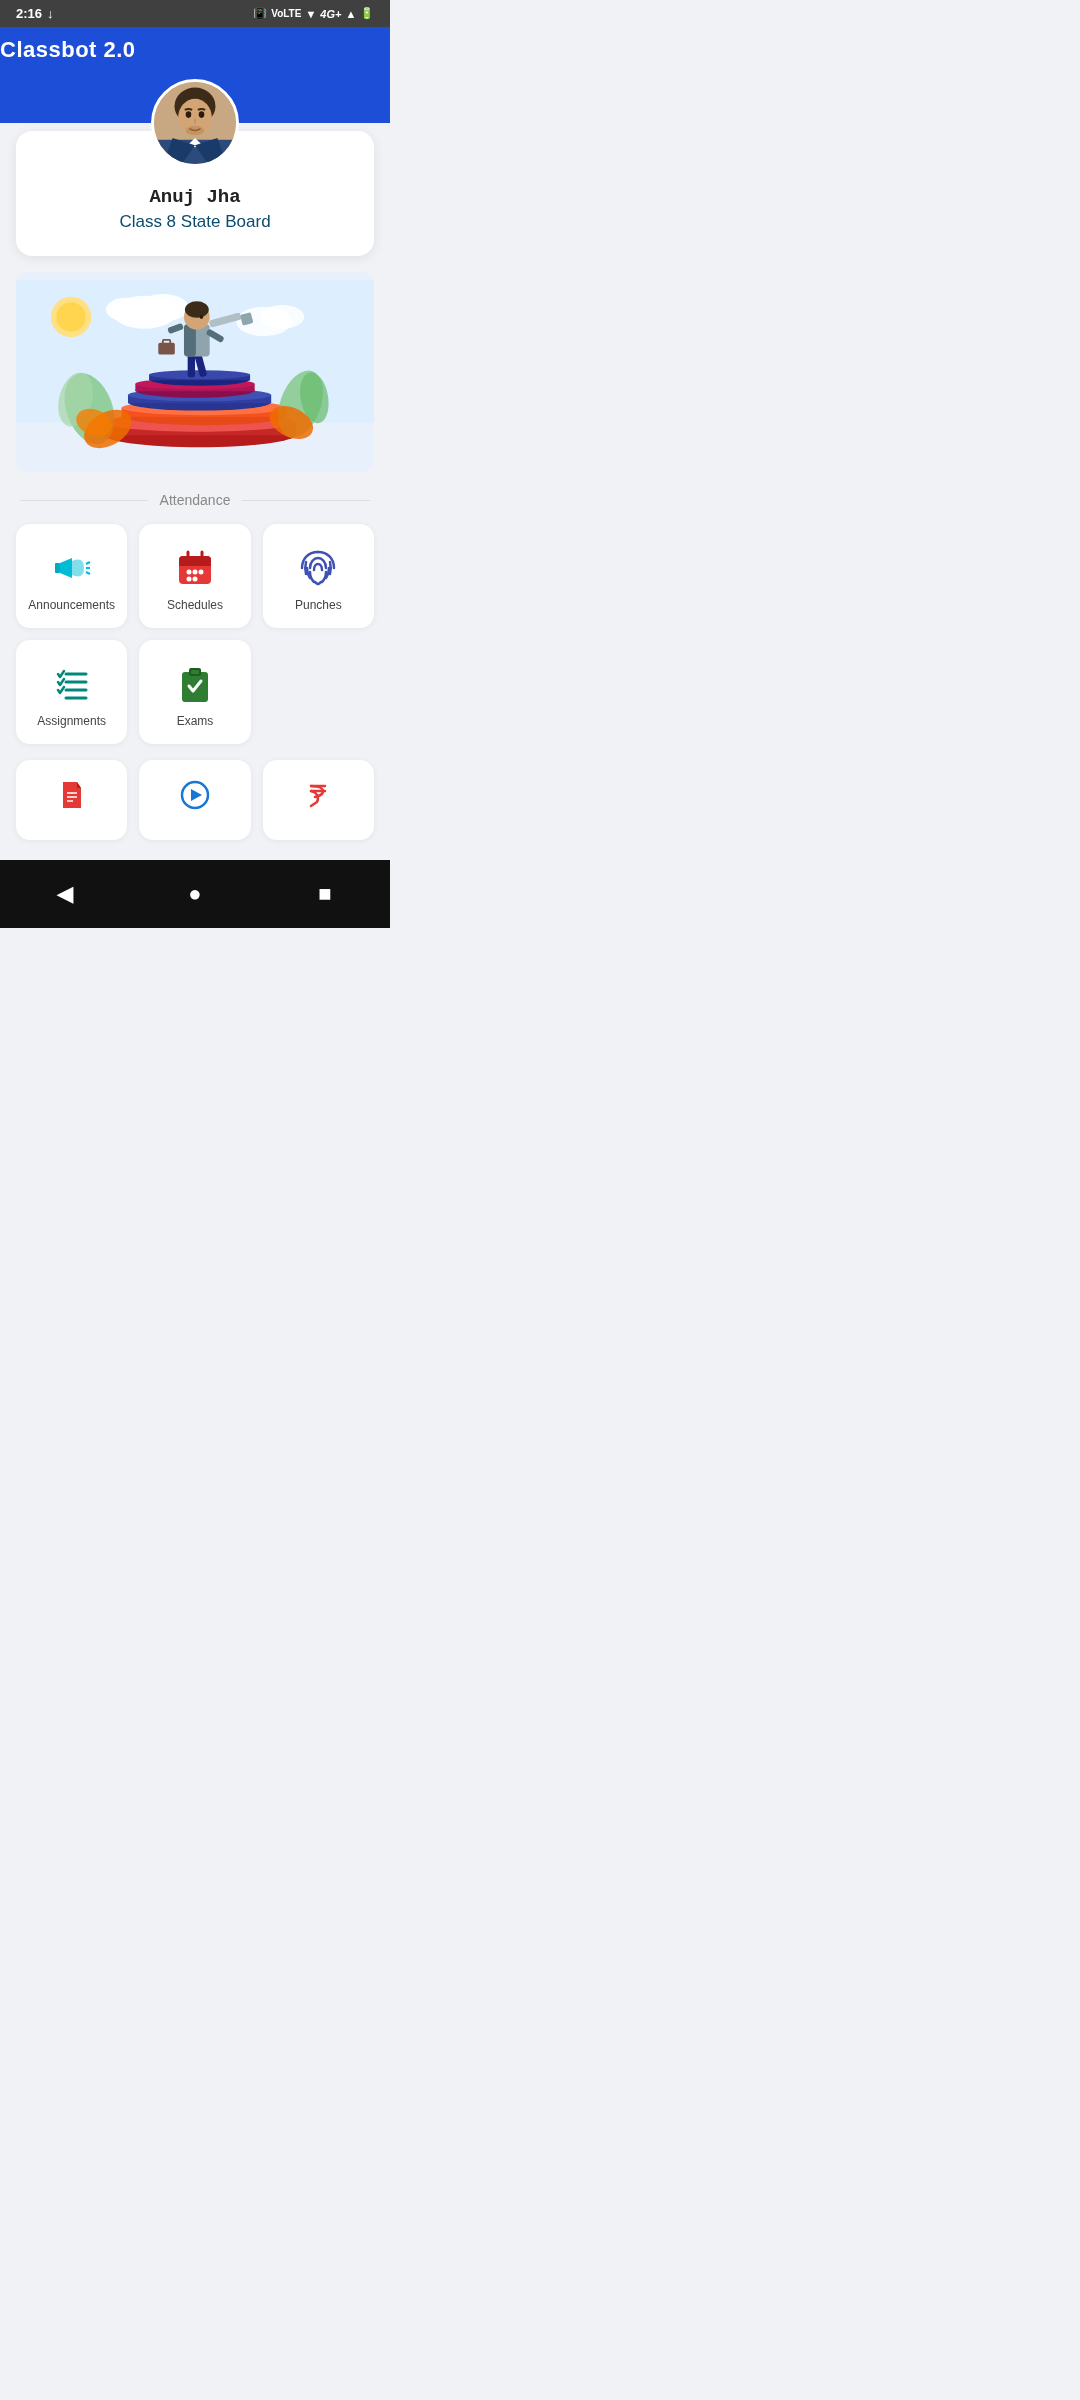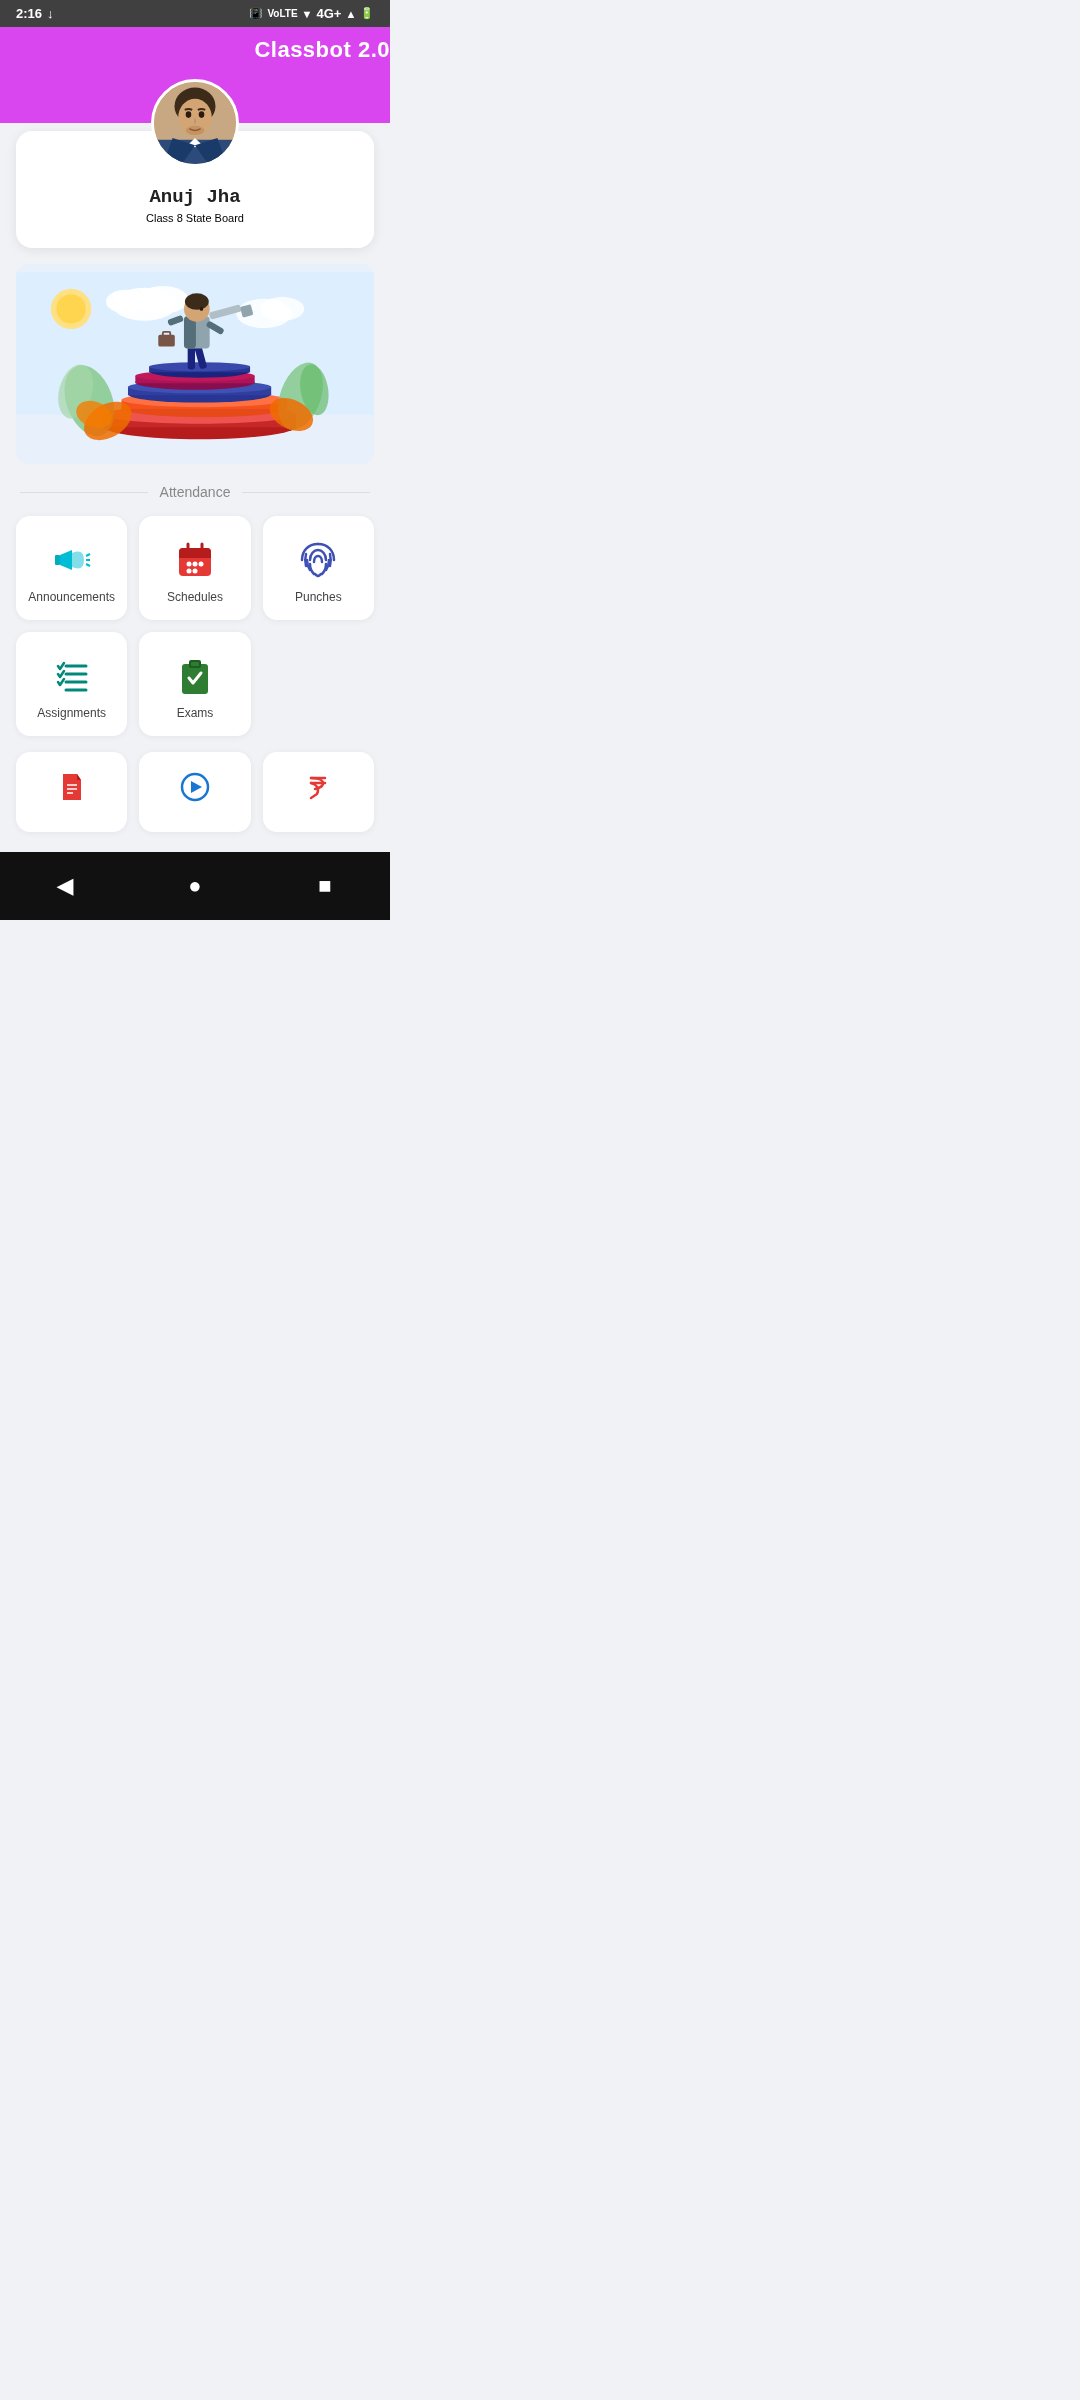--- a/index.html
+++ b/index.html
@@ -22,22 +22,22 @@
       align-items: center;
       padding: 6px 16px;
       font-size: 13px;
       font-weight: bold;
     }
     .status-left { display: flex; align-items: center; gap: 5px; }
     .status-right { display: flex; align-items: center; gap: 4px; font-size: 11px; }
 
     
     .header {
-      background: #d946ef;
-      text-align: right;
+      background: #1d4ed8;
+      text-align: left;
       padding: 10px 0 60px 0;
       color: white;
       position: relative;
     }
     .header-title { font-size: 22px; font-weight: 600; letter-spacing: 0.5px; }
 
     
     .avatar-container {
       position: absolute;
       bottom: -44px;
@@ -63,21 +63,21 @@
       border-radius: 16px;
       margin: 0 16px;
       padding: 55px 20px 24px 20px;
       text-align: center;
       position: relative;
       z-index: 5;
       box-shadow: 0 2px 12px rgba(0,0,0,0.08);
       margin-top: 8px;
     }
     .profile-name { font-size: 19px; font-weight: 700; color: #222; margin-bottom: 4px; font-family: Liberation Mono, monospace; }
-    .profile-class { font-size: 11px; color: #000000; }
+    .profile-class { font-size: 17px; color: #0c4a6e; }
 
     
     .banner-container {
       margin: 16px 16px 0 16px;
       border-radius: 12px;
       overflow: hidden;
       background: #e8f0fb;
       height: 200px;
       position: relative;
       display: flex;
@@ -173,21 +173,21 @@
 
 <div class="status-bar">
   <div class="status-left">
     <span>2:16</span>
     <span>↓</span>
   </div>
   <div class="status-right">
     <span>📳</span>
     <span style="font-size:10px;font-weight:bold;">VoLTE</span>
     <span>▼</span>
-    <span style="font-size:13px;font-weight:bold;">4G+</span>
+    <span style="font-size:11px;font-weight:bold;font-style:italic;">4G+</span>
     <span>▲</span>
     <span>🔋</span>
   </div>
 </div>
 
 <div class="header">
   <div class="header-title">Classbot 2.0</div>
   <div class="avatar-container">
     <div class="avatar">
 

